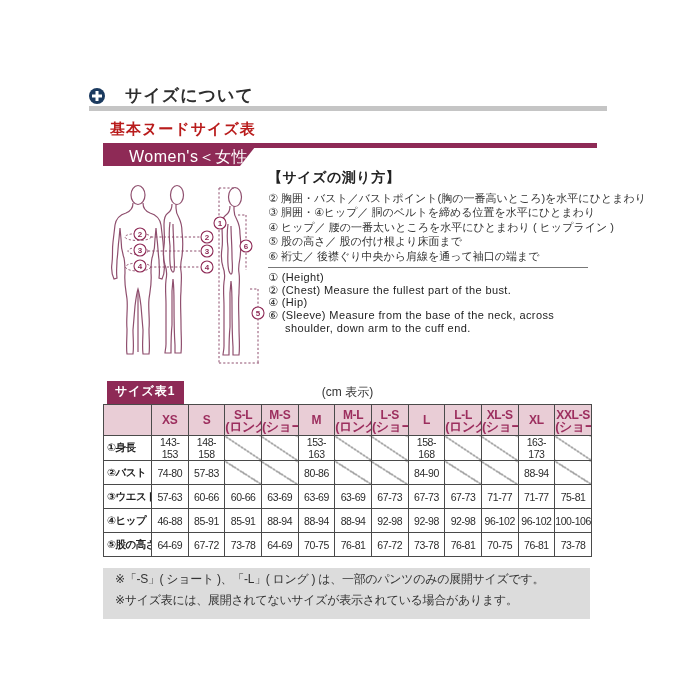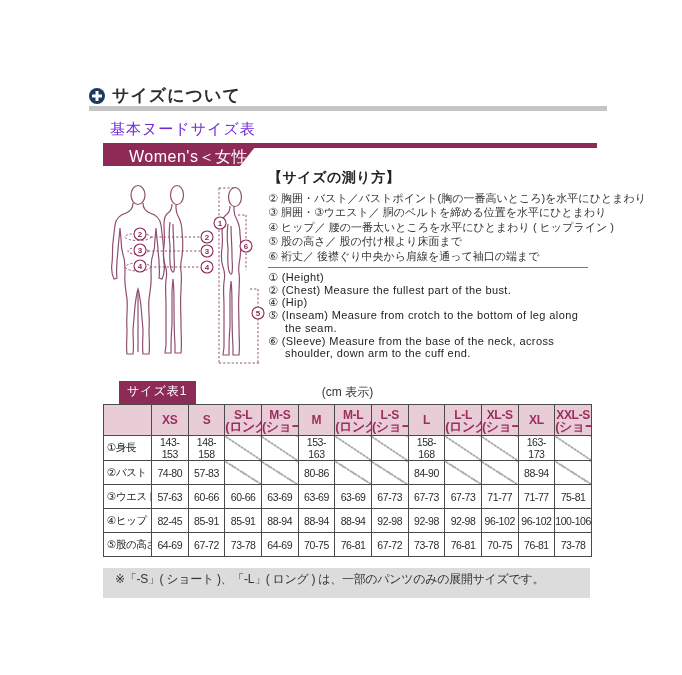--- a/index.html
+++ b/index.html
@@ -1,30 +1,30 @@
 <!DOCTYPE html>
 <html><head>
 <meta charset="utf-8">
 <style>
   * { margin:0; padding:0; box-sizing:border-box; }
   html,body { background:#ffffff; }
   body { font-family:"Liberation Sans","DejaVu Sans",sans-serif; color:#2b2b2b; }
   .page { position:relative; width:682px; height:675px; background:#fff; overflow:hidden; }
 
   
-  .title-row { position:absolute; left:89px; top:84px; display:flex; align-items:center; gap:7px; }
+  .title-row { position:absolute; left:89px; top:84px; display:flex; align-items:center; gap:20px; }
   .plus-icon { position:relative; width:16px; height:16px; border-radius:50%; background:#1b3a5f; flex:0 0 auto; }
   .plus-icon::before, .plus-icon::after { content:""; position:absolute; background:#fff; left:50%; top:50%; transform:translate(-50%,-50%); }
   .plus-icon::before { width:3px; height:10px; }
   .plus-icon::after  { width:10px; height:3px; }
   .page-title { font-size:17px; font-weight:bold; color:#2e2e2e; letter-spacing:1px; }
   .title-rule { position:absolute; left:89px; top:106px; width:518px; height:5px; background:#c5c5c5; }
 
   
-  .section-title { position:absolute; left:110px; top:120px; font-size:15px; font-weight:normal; color:#6d28d9; letter-spacing:1px; }
+  .section-title { position:absolute; left:110px; top:120px; font-size:15px; font-weight:bold; color:#b91c1c; letter-spacing:1px; }
   .maroon-rule { position:absolute; left:103px; top:143px; width:494px; height:5px; background:#8e2a56; }
   .womens-banner { position:absolute; left:103px; top:147px; width:152px; height:19px; background:#8e2a56;
                    clip-path:polygon(0 0, 100% 0, calc(100% - 15px) 100%, 0 100%);
                    color:#fff; font-size:16px; font-weight:normal; line-height:19px; padding-left:26px; letter-spacing:0.5px; }
 
   
   .instructions { position:absolute; left:268px; top:161px; width:326px; }
   .inst-heading { font-size:14px; font-weight:bold; color:#222; margin-bottom:4px; letter-spacing:0.5px;margin-top:8px; }
   .jp-list div { font-size:11px; line-height:14.4px; white-space:nowrap; color:#333; }
   .inst-divider { border-top:1px solid #777; margin:4px 0 3px 0; width:320px; }
@@ -33,28 +33,28 @@
   .cm-note { position:absolute; left:103px; top:384px; width:489px; text-align:center; font-size:12px; color:#333; }
 
   
   .figures { position:absolute; left:100px; top:182px; }
   .figures path, .figures ellipse.body { fill:none; stroke:#8f4f6e; stroke-width:1.2; }
   .figures .dash { fill:none; stroke:#8f4f6e; stroke-width:1; stroke-dasharray:2.2,2; }
   .figures .marker-circle { fill:#fff; stroke:#8e2a56; stroke-width:1.1; }
   .figures text { fill:#8e2a56; font-size:8px; font-weight:bold; text-anchor:middle; font-family:"Liberation Sans","DejaVu Sans",sans-serif; }
 
   
-  .table-badge { position:absolute; left:119px; top:381px; background:#8e2a56; color:#fff;
-                 font-size:12px; font-weight:normal; padding:2px 8px 11px 8px; letter-spacing:1px; }
+  .table-badge { position:absolute; left:107px; top:381px; background:#8e2a56; color:#fff;
+                 font-size:12px; font-weight:bold; padding:2px 8px 11px 8px; letter-spacing:1px; }
   table.size-table { position:absolute; left:103px; top:404px; width:489px; border-collapse:collapse; table-layout:fixed; }
   .size-table th, .size-table td { border:1px solid #4a4a4a; text-align:center; vertical-align:middle; overflow:hidden; }
   .size-table thead th { background:#e9cdd6; color:#9c2e5e; height:31px; font-weight:bold; }
   .size-table thead .lab { font-size:12px; line-height:13px; letter-spacing:-0.3px; }
   .size-table thead .sub { font-size:13px; line-height:10px; letter-spacing:-0.5px; white-space:nowrap; }
-  .size-table tbody th { background:#fff; color:#222; font-size:10.5px; font-weight:normal;
+  .size-table tbody th { background:#fff; color:#222; font-size:10.5px; font-weight:bold;
                          text-align:left; padding-left:3px; height:24px; white-space:nowrap; letter-spacing:-0.5px;margin-top:44px; }
   .size-table tbody td { background:#fff; font-size:10.5px; letter-spacing:-0.4px; height:24px; padding:0; }
   .size-table td.diag { background-image:linear-gradient(to top right,
                          transparent calc(50% - 0.6px), #8a8a8a calc(50% - 0.6px),
                          #8a8a8a calc(50% + 0.6px), transparent calc(50% + 0.6px)); }
 
   
   .notes-box { position:absolute; left:103px; top:568px; width:487px; background:#dcdcdc; padding:1px 12px 8px 12px; }
   .notes-box div { font-size:12px; line-height:21px; color:#333; white-space:nowrap; letter-spacing:-0.3px; }
 </style>
@@ -150,31 +150,30 @@
       <text x="146" y="67">6</text>
       <circle class="marker-circle" cx="158" cy="131" r="6"></circle>
       <text x="158" y="134">5</text>
     </g>
   </svg>
 
   <div class="instructions">
     <div class="inst-heading">【サイズの測り方】</div>
     <div class="jp-list">
       <div>② 胸囲・バスト／バストポイント(胸の一番高いところ)を水平にひとまわり</div>
-      <div>③ 胴囲・③ウエスト／ 胴のベルトを締める位置を水平にひとまわり</div>
+      <div>③ 胴囲・④ヒップ／ 胴のベルトを締める位置を水平にひとまわり</div>
       <div>④ ヒップ／ 腰の一番太いところを水平にひとまわり ( ヒップライン )</div>
       <div>⑤ 股の高さ／ 股の付け根より床面まで</div>
       <div>⑥ 裄丈／ 後襟ぐり中央から肩線を通って袖口の端まで</div>
     </div>
     <div class="inst-divider"></div>
     <div class="en-list">
       <div>① (Height)</div>
       <div>② (Chest) Measure the fullest part of the bust.</div>
       <div>④ (Hip)</div>
-      <div>⑤ (Inseam) Measure from crotch to the bottom of leg along the seam.</div>
       <div>⑥ (Sleeve) Measure from the base of the neck, across shoulder, down arm to the cuff end.</div>
     </div>
   </div>
 
   <div class="cm-note">(cm 表示)</div>
 
   <div class="table-badge">サイズ表1</div>
   <table class="size-table">
     <colgroup id="size-colgroup">
         <col style="width: 48px;">
@@ -280,21 +279,21 @@
           <td>63-69</td>
           <td>67-73</td>
           <td>67-73</td>
           <td>67-73</td>
           <td>71-77</td>
           <td>71-77</td>
           <td>75-81</td>
         </tr>
         <tr>
           <th>④ヒップ</th>
-          <td>82-45</td>
+          <td>46-88</td>
           <td>85-91</td>
           <td>85-91</td>
           <td>88-94</td>
           <td>88-94</td>
           <td>88-94</td>
           <td>92-98</td>
           <td>92-98</td>
           <td>92-98</td>
           <td>96-102</td>
           <td>96-102</td>
@@ -313,15 +312,16 @@
           <td>76-81</td>
           <td>70-75</td>
           <td>76-81</td>
           <td>73-78</td>
         </tr>
       </tbody>
   </table>
 
   <div class="notes-box">
     <div>※「-S」( ショート )、「-L」( ロング ) は、一部のパンツのみの展開サイズです。</div>
+    <div>※サイズ表には、展開されてないサイズが表示されている場合があります。</div>
   </div>
 
 </div>
 
 </body></html>

